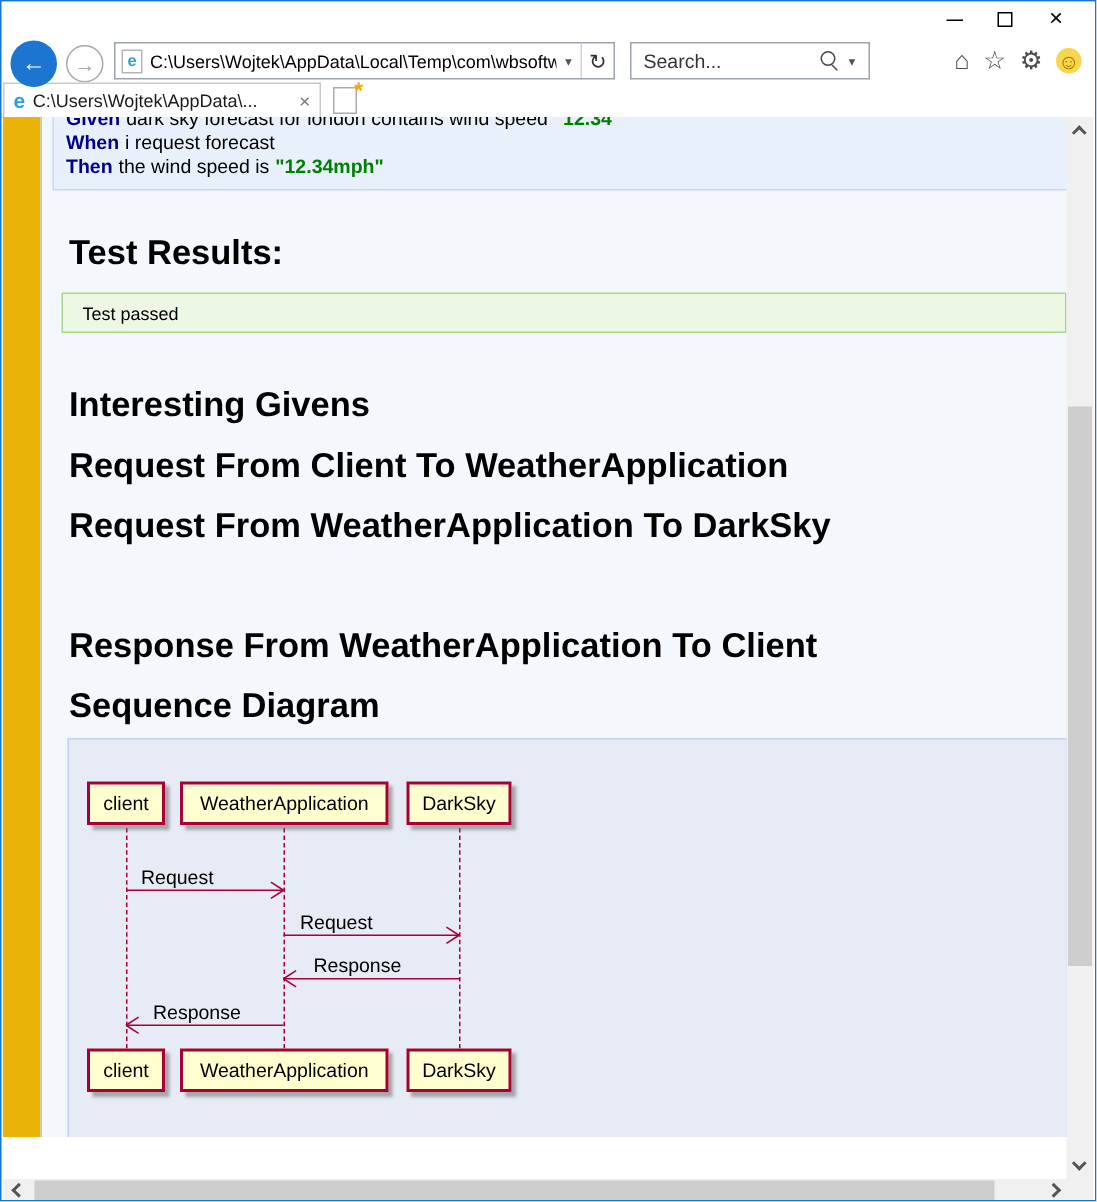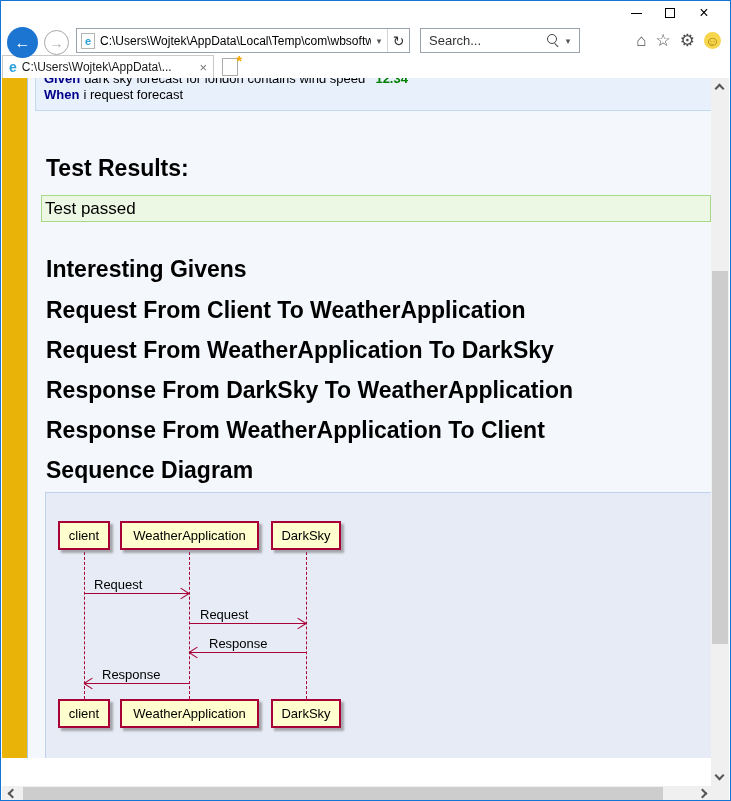--- a/index.html
+++ b/index.html
@@ -47,21 +47,21 @@
   
   .viewport { position:absolute; top:77px; left:1px; width:711px; height:680px; background:#eab308; overflow:hidden; }
   .report { position:absolute; left:25px; top:0; width:736px; height:708px; background:#f4f8fd; border-left:1px solid #abc8e9; }
 
   .gherkin-box { position:absolute; left:7px; top:-13px; width:678px; background:#e8f0fb; border:1px solid #c3d9f0; padding:5px 8px 7px 8px; font-size:13px; line-height:16px; color:#000; }
   .kw { color:#00008b; font-weight:bold; margin-right:4px; }
   .val { color:#008000; font-weight:bold; margin-left:4px; }
 
   .h-big { position:absolute; left:18px; font-size:23px; font-weight:bold; color:#000; white-space:nowrap; }
   .test-results { top:77px; }
-  .passbox { position:absolute; left:13px; top:117px; width:670px; height:27px; background:#edf8e4; border:1px solid #a5d88b; display:flex; align-items:center; padding-left:3px; font-size:17px; color:#000; }
+  .passbox { position:absolute; left:13px; top:117px; width:670px; height:27px; background:#edf8e4; border:1px solid #a5d88b; display:flex; align-items:center; padding-left:13px; font-size:12px; color:#000; }
 
   
   .diagram-panel { position:absolute; left:17px; top:414px; width:667px; height:268px; background:#e6ebf5; border:1px solid #bfd1ed; }
   .actor { position:absolute; height:29px; background:#fefece; border:2px solid #a80036; box-shadow:3px 3px 2px rgba(110,110,110,.55); display:flex; align-items:center; justify-content:center; font-size:13px; color:#000; white-space:nowrap; }
   .lifeline { position:absolute; top:59px; height:147px; width:0; border-left:1px dashed #a80036; }
   .msg-line { position:absolute; height:0; border-top:1px solid #a80036; }
   .msg-label { position:absolute; font-size:13px; color:#000; white-space:nowrap; }
   .head { position:absolute; width:10px; height:0; border-top:1px solid #a80036; top:-1px; }
   .head-r1 { right:0; transform:rotate(33deg); transform-origin:100% 50%; }
   .head-r2 { right:0; transform:rotate(-33deg); transform-origin:100% 50%; }
@@ -140,32 +140,34 @@
   <div class="viewport">
     <div class="report">
 
       <div class="gherkin-box">
         <div>
           <span class="kw">Given</span><span>dark sky forecast for london contains wind speed</span><span class="val">"12.34"</span>
         </div>
         <div>
           <span class="kw">When</span><span>i request forecast</span>
         </div>
+        <div>
+          <span class="kw">Then</span><span>the wind speed is</span><span class="val">"12.34mph"</span>
+        </div>
       </div>
 
       <div class="h-big test-results">Test Results:</div>
 
       <div class="passbox">
         <span>Test passed</span>
       </div>
 
       <div class="h-big" style="top:178px;">Interesting Givens</div>
       <div class="h-big" style="top:219px;">Request From Client To WeatherApplication</div>
       <div class="h-big" style="top:259px;">Request From WeatherApplication To DarkSky</div>
-      <div class="h-big" style="top:299px;">Response From DarkSky To WeatherApplication</div>
       <div class="h-big" style="top:379px;">Sequence Diagram</div>
       <div class="h-big" style="top:339px;">Response From WeatherApplication To Client</div>
 
       <div class="diagram-panel">
 
         <div class="lifeline" style="left:38px;"></div>
         <div class="lifeline" style="left:143px;"></div>
         <div class="lifeline" style="left:260px;"></div>
 
         <div class="actor" style="left:12px; top:28px; width:52px;">client</div>

